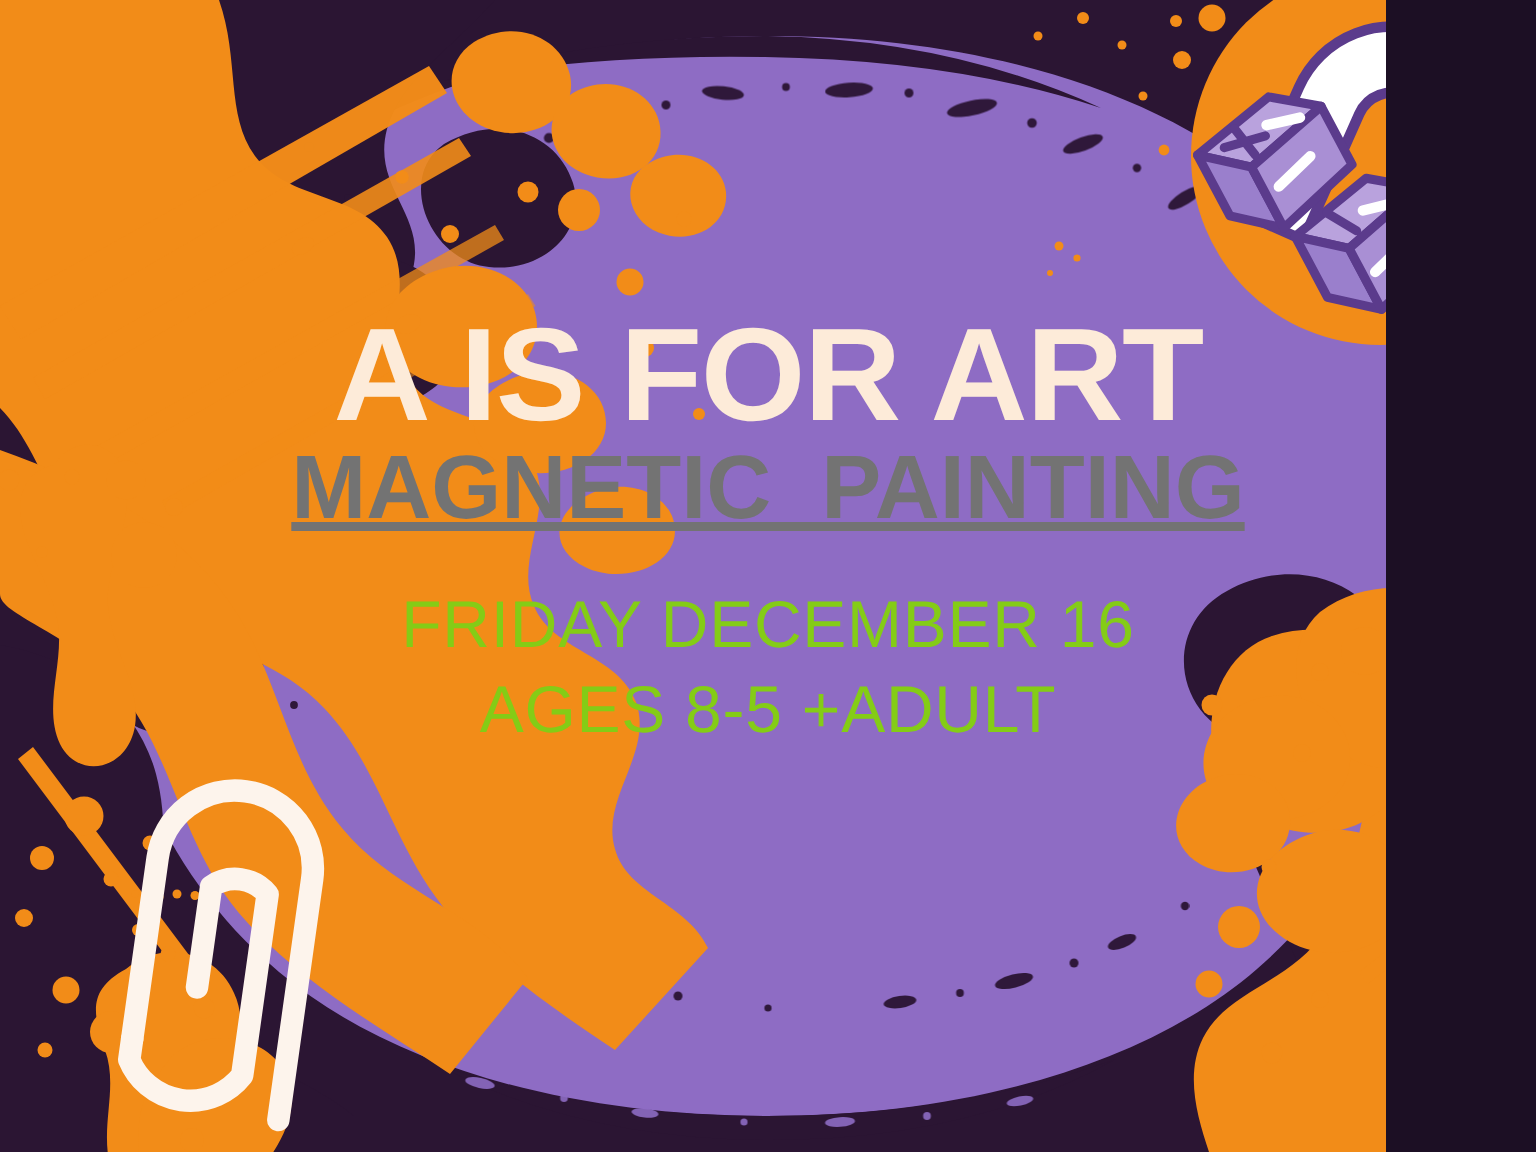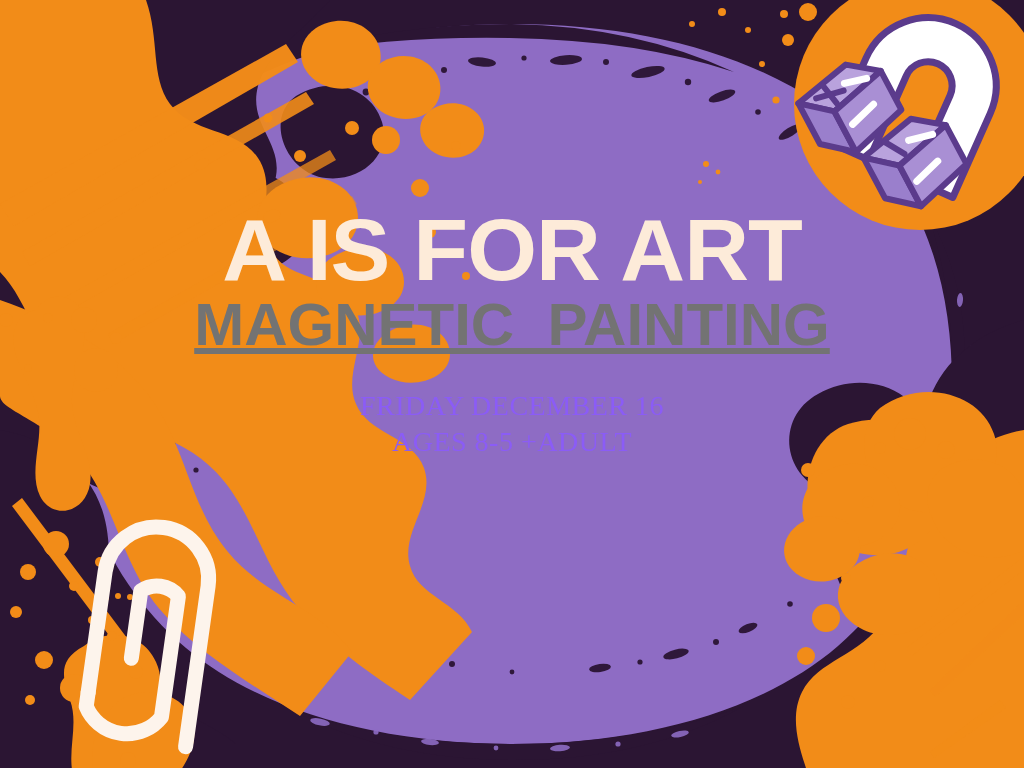--- a/index.html
+++ b/index.html
@@ -6,21 +6,21 @@
   html, body {
     margin: 0;
     padding: 0;
     background: #1c0f24;
   }
   body {
     font-family: "Liberation Sans", sans-serif;
   }
   #poster {
     position: relative;
-    width: 1024px;
+    width: 924px;
     height: 768px;
     overflow: hidden;
     background: #2b1533;
   }
   #poster svg.layer {
     position: absolute;
     left: 0;
     top: 0;
     width: 1024px;
     height: 768px;
@@ -68,24 +68,24 @@
   }
   .details-wrap {
     position: absolute;
     left: 0;
     top: 388px;
     width: 1024px;
     text-align: center;
   }
   .detail-line {
     display: block;
-    color: #8b5cf6;
-    font-family: Liberation Serif, serif;
+    color: #84cc16;
+    font-family: Liberation Sans, sans-serif;
     font-weight: normal;
-    font-size: 28px;
+    font-size: 44px;
     line-height: 1.30;
     letter-spacing: 0.5px;
     white-space: nowrap;
   }
 </style>
 </head>
 <body>
 
 <div id="poster">
 

